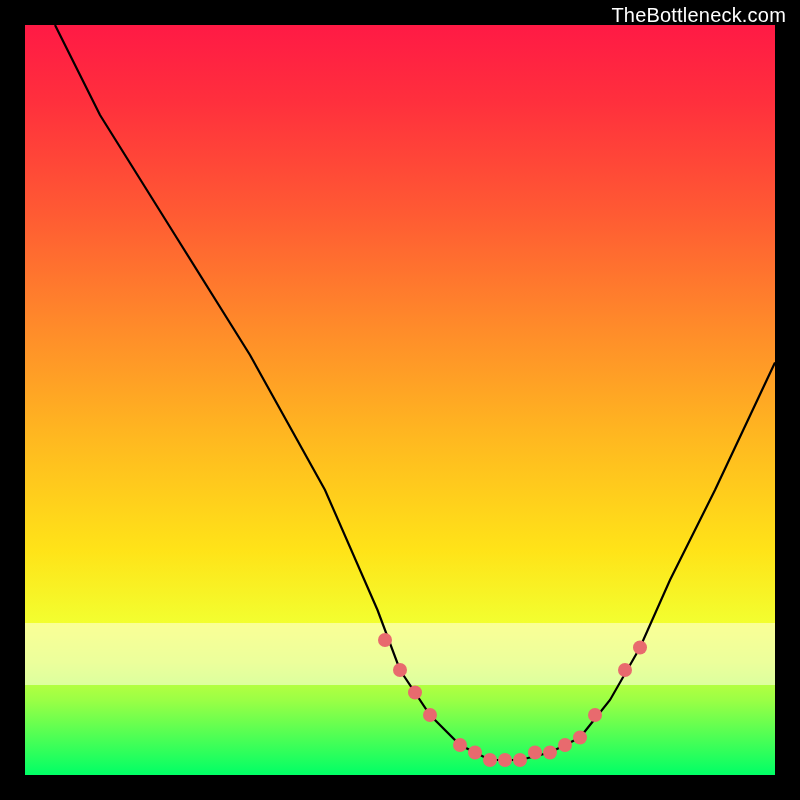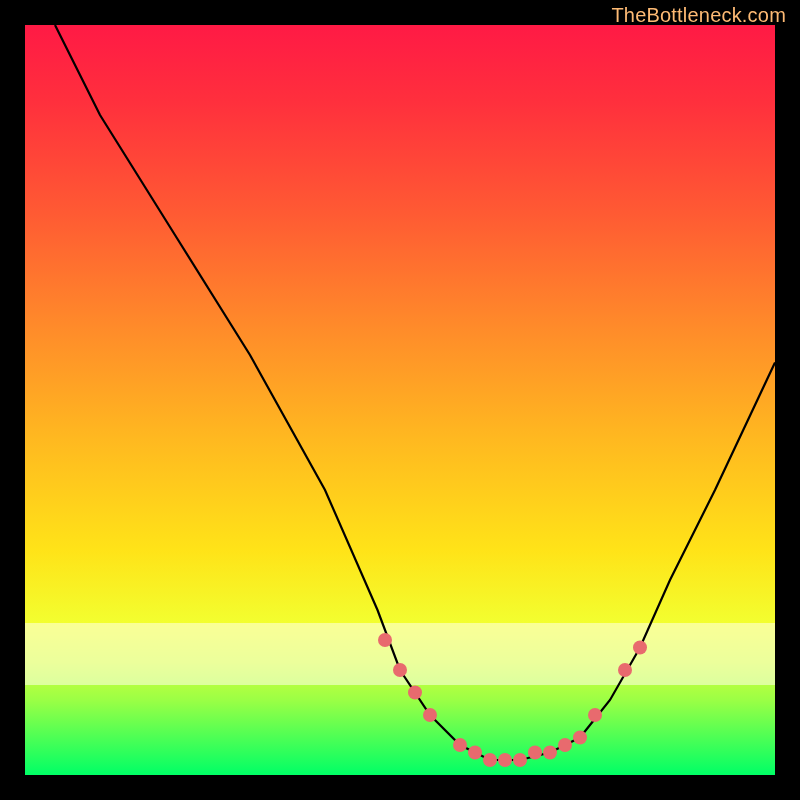--- a/index.html
+++ b/index.html
@@ -46,21 +46,21 @@
     right: 0;
     height: 62px;
     top: 598px;
     background: rgba(255, 255, 230, 0.55);
     mix-blend-mode: screen;
   }
   .watermark {
     position: absolute;
     top: 4px;
     right: 14px;
-    color: #fdba74;
+    color: #ffffff;
     font-size: 20px;
     letter-spacing: 0.2px;
   }
   svg.curve-layer {
     position: absolute;
     left: 0;
     top: 0;
     width: 750px;
     height: 750px;
     overflow: visible;

